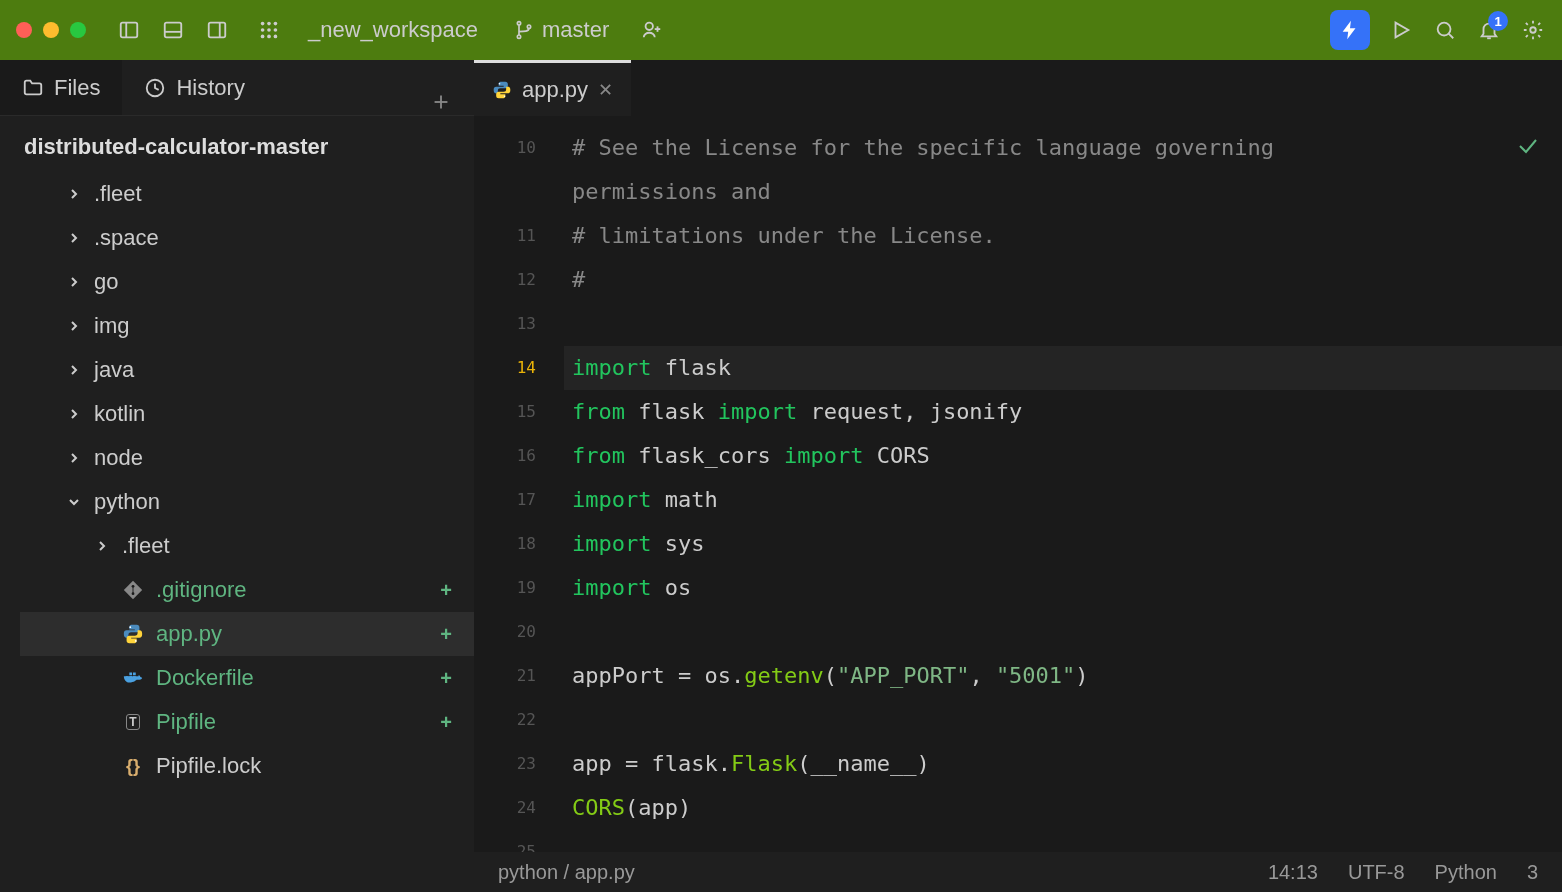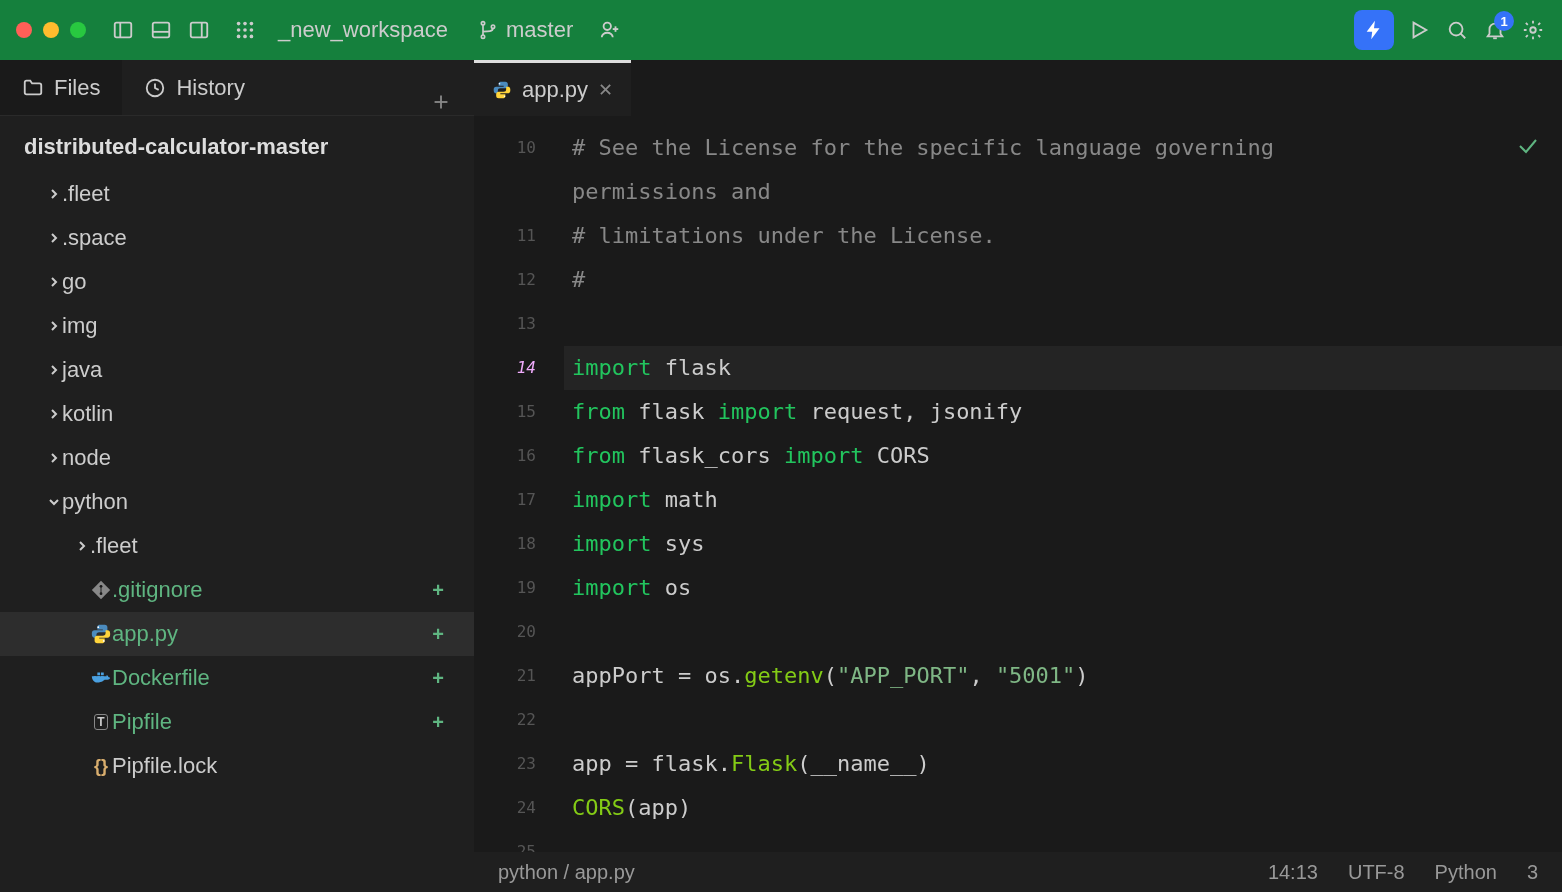--- a/index.html
+++ b/index.html
@@ -8,25 +8,25 @@
   background: #1a1a1a;
   color: #ccc;
   width: 1562px;
   height: 892px;
   overflow: hidden;
   display: flex;
   flex-direction: column;
 }
 .titlebar {
   height: 60px;
-  background: #15803d;
+  background: #4d7c0f;
   display: flex;
   align-items: center;
   padding: 0 16px;
-  gap: 12px;
+  gap: 18px;
 }
 .traffic-lights { display: flex; gap: 11px; margin-right: 12px; }
 .traffic-light { width: 16px; height: 16px; border-radius: 50%; }
 .tl-close { background: #ff5f57; }
 .tl-min { background: #febc2e; }
 .tl-max { background: #28c840; }
 .tb-icon { width: 26px; height: 26px; display: flex; align-items: center; justify-content: center; color: #ccc; }
 .tb-icon svg { width: 22px; height: 22px; }
 .workspace-name { color: #ccc; font-size: 22px; font-weight: 500; margin-left: 8px; }
 .branch { display: flex; align-items: center; gap: 8px; color: #ccc; font-size: 22px; margin-left: 18px; justify-content: center; }
@@ -50,22 +50,22 @@
 .sb-tab {
   display: flex; align-items: center; gap: 10px; padding: 0 22px; height: 100%;
   font-size: 22px; color: #ccc;
 }
 .sb-tab.active { background: #1a1a1a; }
 .sb-tab svg { width: 22px; height: 22px; }
 .sb-add { margin-left: auto; margin-right: 20px; color: #888; }
 .project-name { font-size: 22px; font-weight: 600; color: #ddd; padding: 18px 24px 12px; }
 .file-tree { flex: 1; overflow-y: auto; }
 .tree-row {
-  display: flex; align-items: center; height: 44px; padding: 0 24px;
-  font-size: 22px; color: #ccc; gap: 0; position: relative;
+  display: flex; align-items: center; height: 44px; padding: 0 16px;
+  font-size: 22px; color: #ccc; gap: 12px; position: relative; margin-left: 20px;
 }
 .tree-row.depth-1 { padding-left: 46px; }
 .tree-row.depth-2 { padding-left: 74px; }
 .tree-row.selected { background: #2d2d2d; }
 .tree-row.vcs-new .tree-label { color: #5fb581; }
 .chevron { width: 16px; display: flex; justify-content: center; }
 .chevron svg { width: 12px; height: 12px; }
 .file-icon { width: 22px; height: 22px; display: flex; align-items: center; justify-content: center; }
 .tree-label { flex: 1; }
 .plus-mark { color: #5fb581; font-size: 20px; font-weight: 600; margin-right: 6px; }
@@ -76,21 +76,21 @@
   font-size: 22px; color: #888; border-top: 3px solid transparent;
 }
 .editor-tab.active { color: #ccc; border-top: 3px solid #ddd; background: #1f1f1f; }
 .tab-close { color: #888; font-size: 18px; }
 .editor-body { flex: 1; display: flex; overflow: hidden; position: relative; }
 .gutter {
   width: 90px; background: #1a1a1a; text-align: right; padding-right: 28px; padding-top: 10px;
   font-family: "SF Mono", Menlo, Consolas, monospace; font-size: 16px; color: #555;
 }
 .gutter-line { height: 44px; line-height: 44px; }
-.gutter-line.current { color: #f0abfc; font-style: italic; }
+.gutter-line.current { color: #eab308; }
 .code {
   flex: 1; font-family: "SF Mono", Menlo, Consolas, monospace; font-size: 22px;
   padding-top: 10px; white-space: pre; overflow: hidden;
 }
 .code-line { height: 44px; line-height: 44px; padding-left: 8px; color: #ccc; }
 .code-line.current { background: #242424; }
 .code-line.wrapped { padding-left: 8px; }
 .check-overlay { position: absolute; top: 18px; right: 22px; color: #5fb581; }
 .check-overlay svg { width: 24px; height: 24px; }
 .tok-comment { color: #888; }

